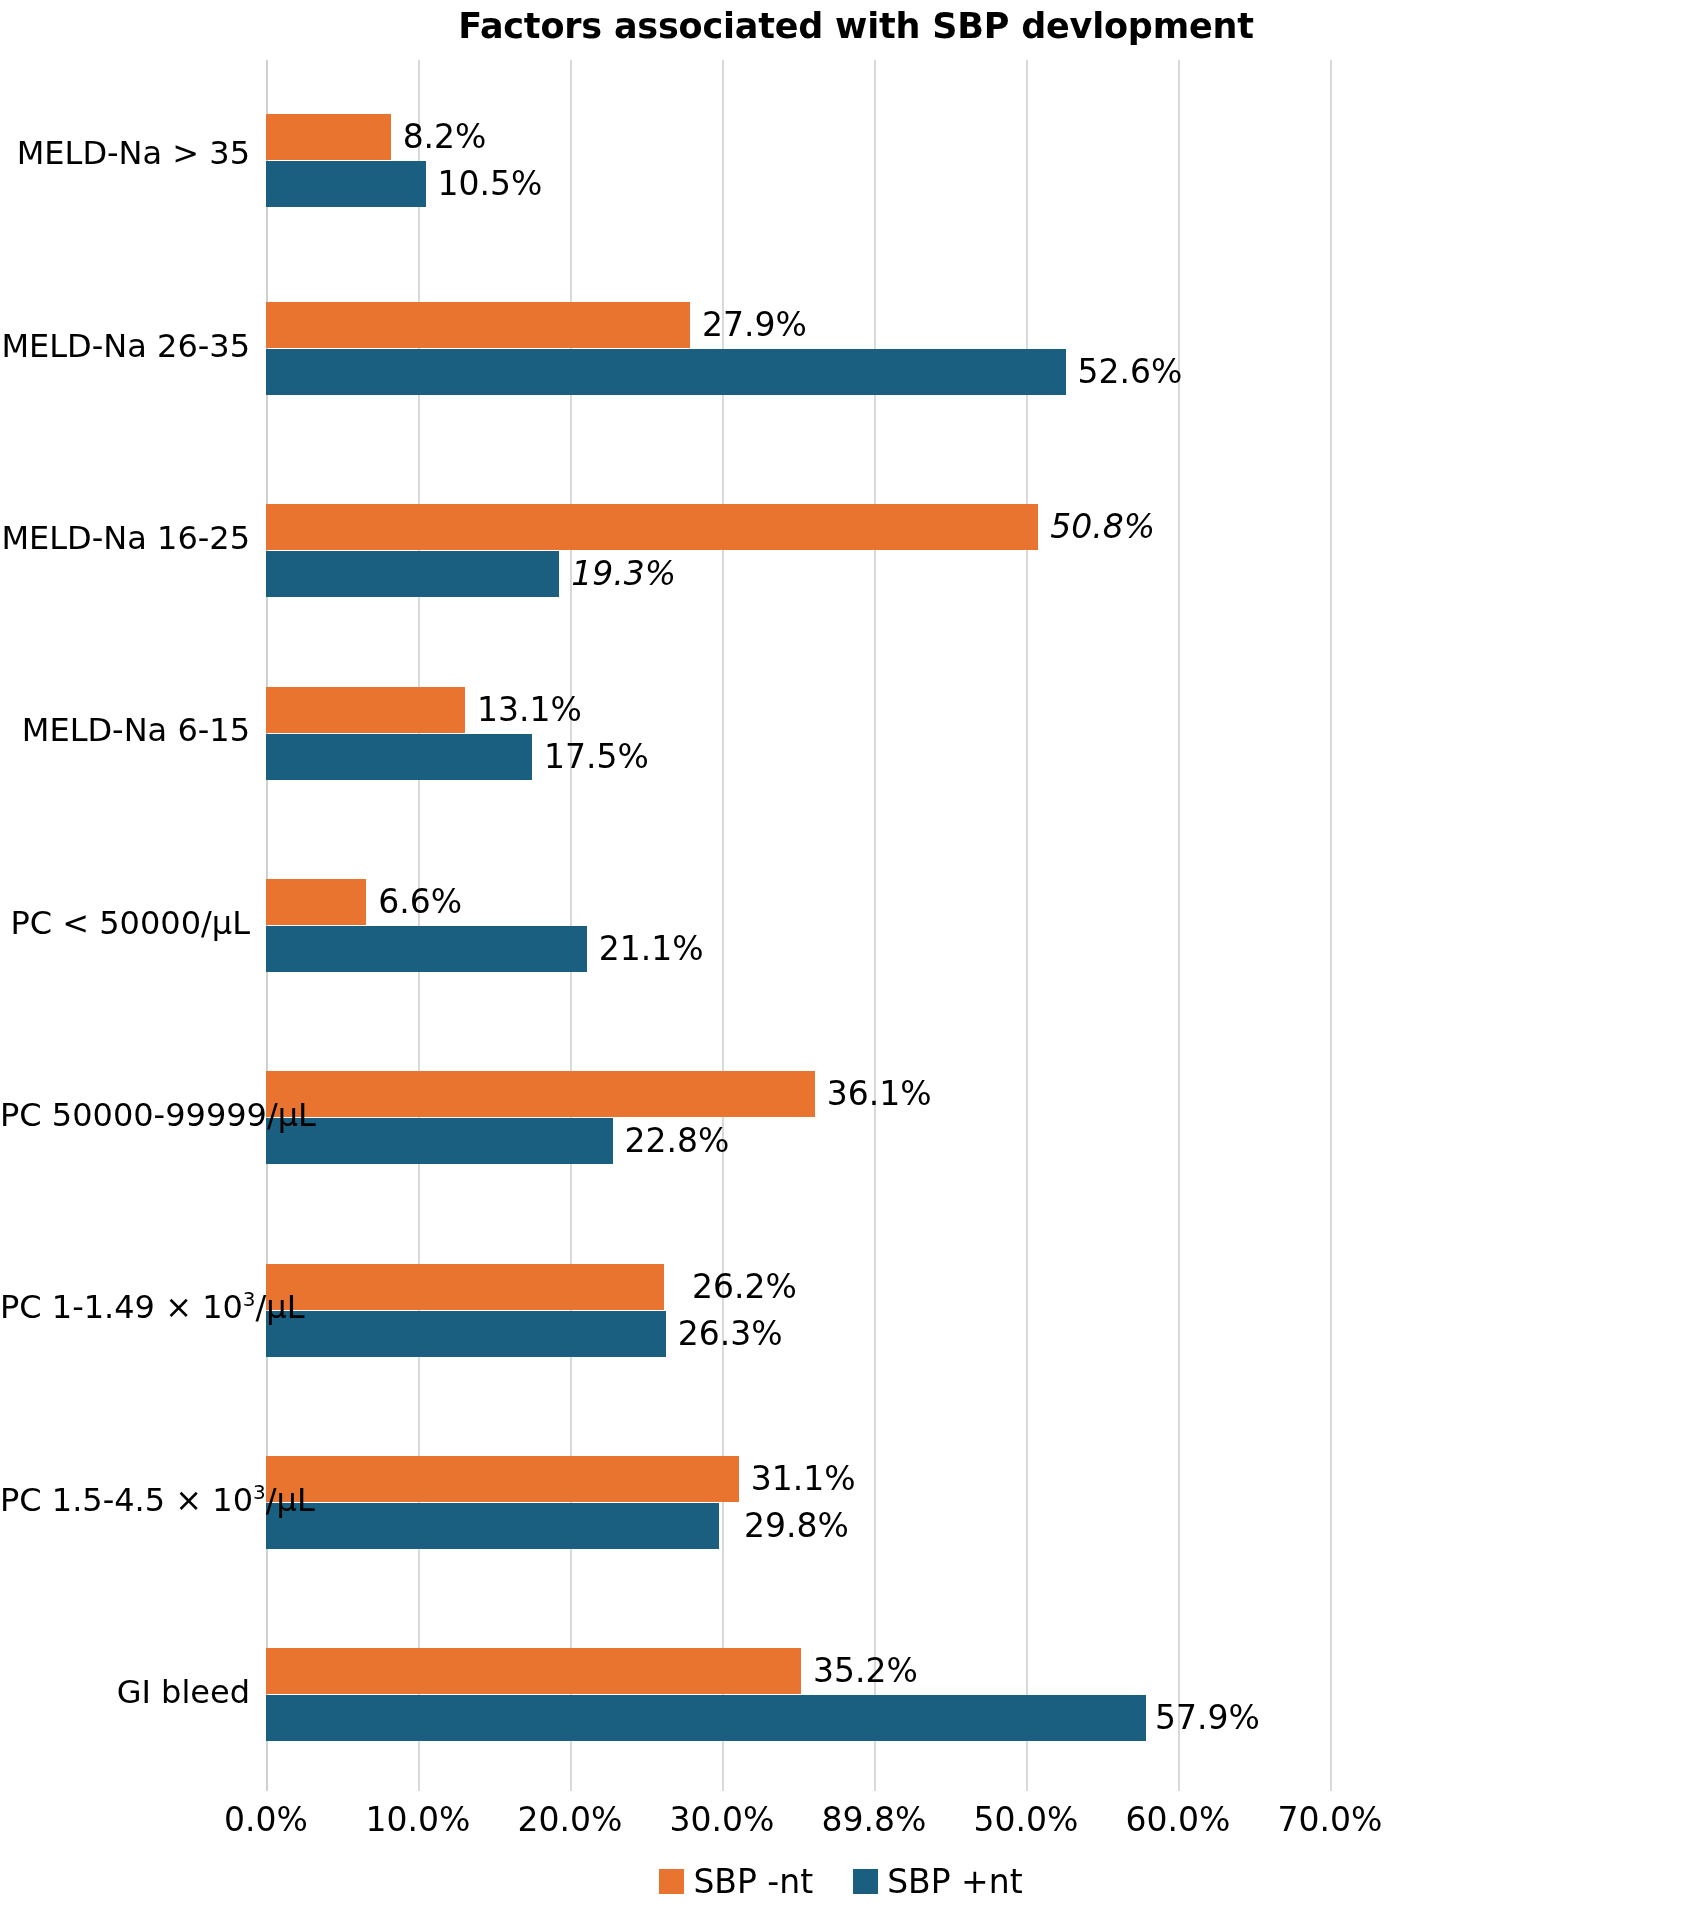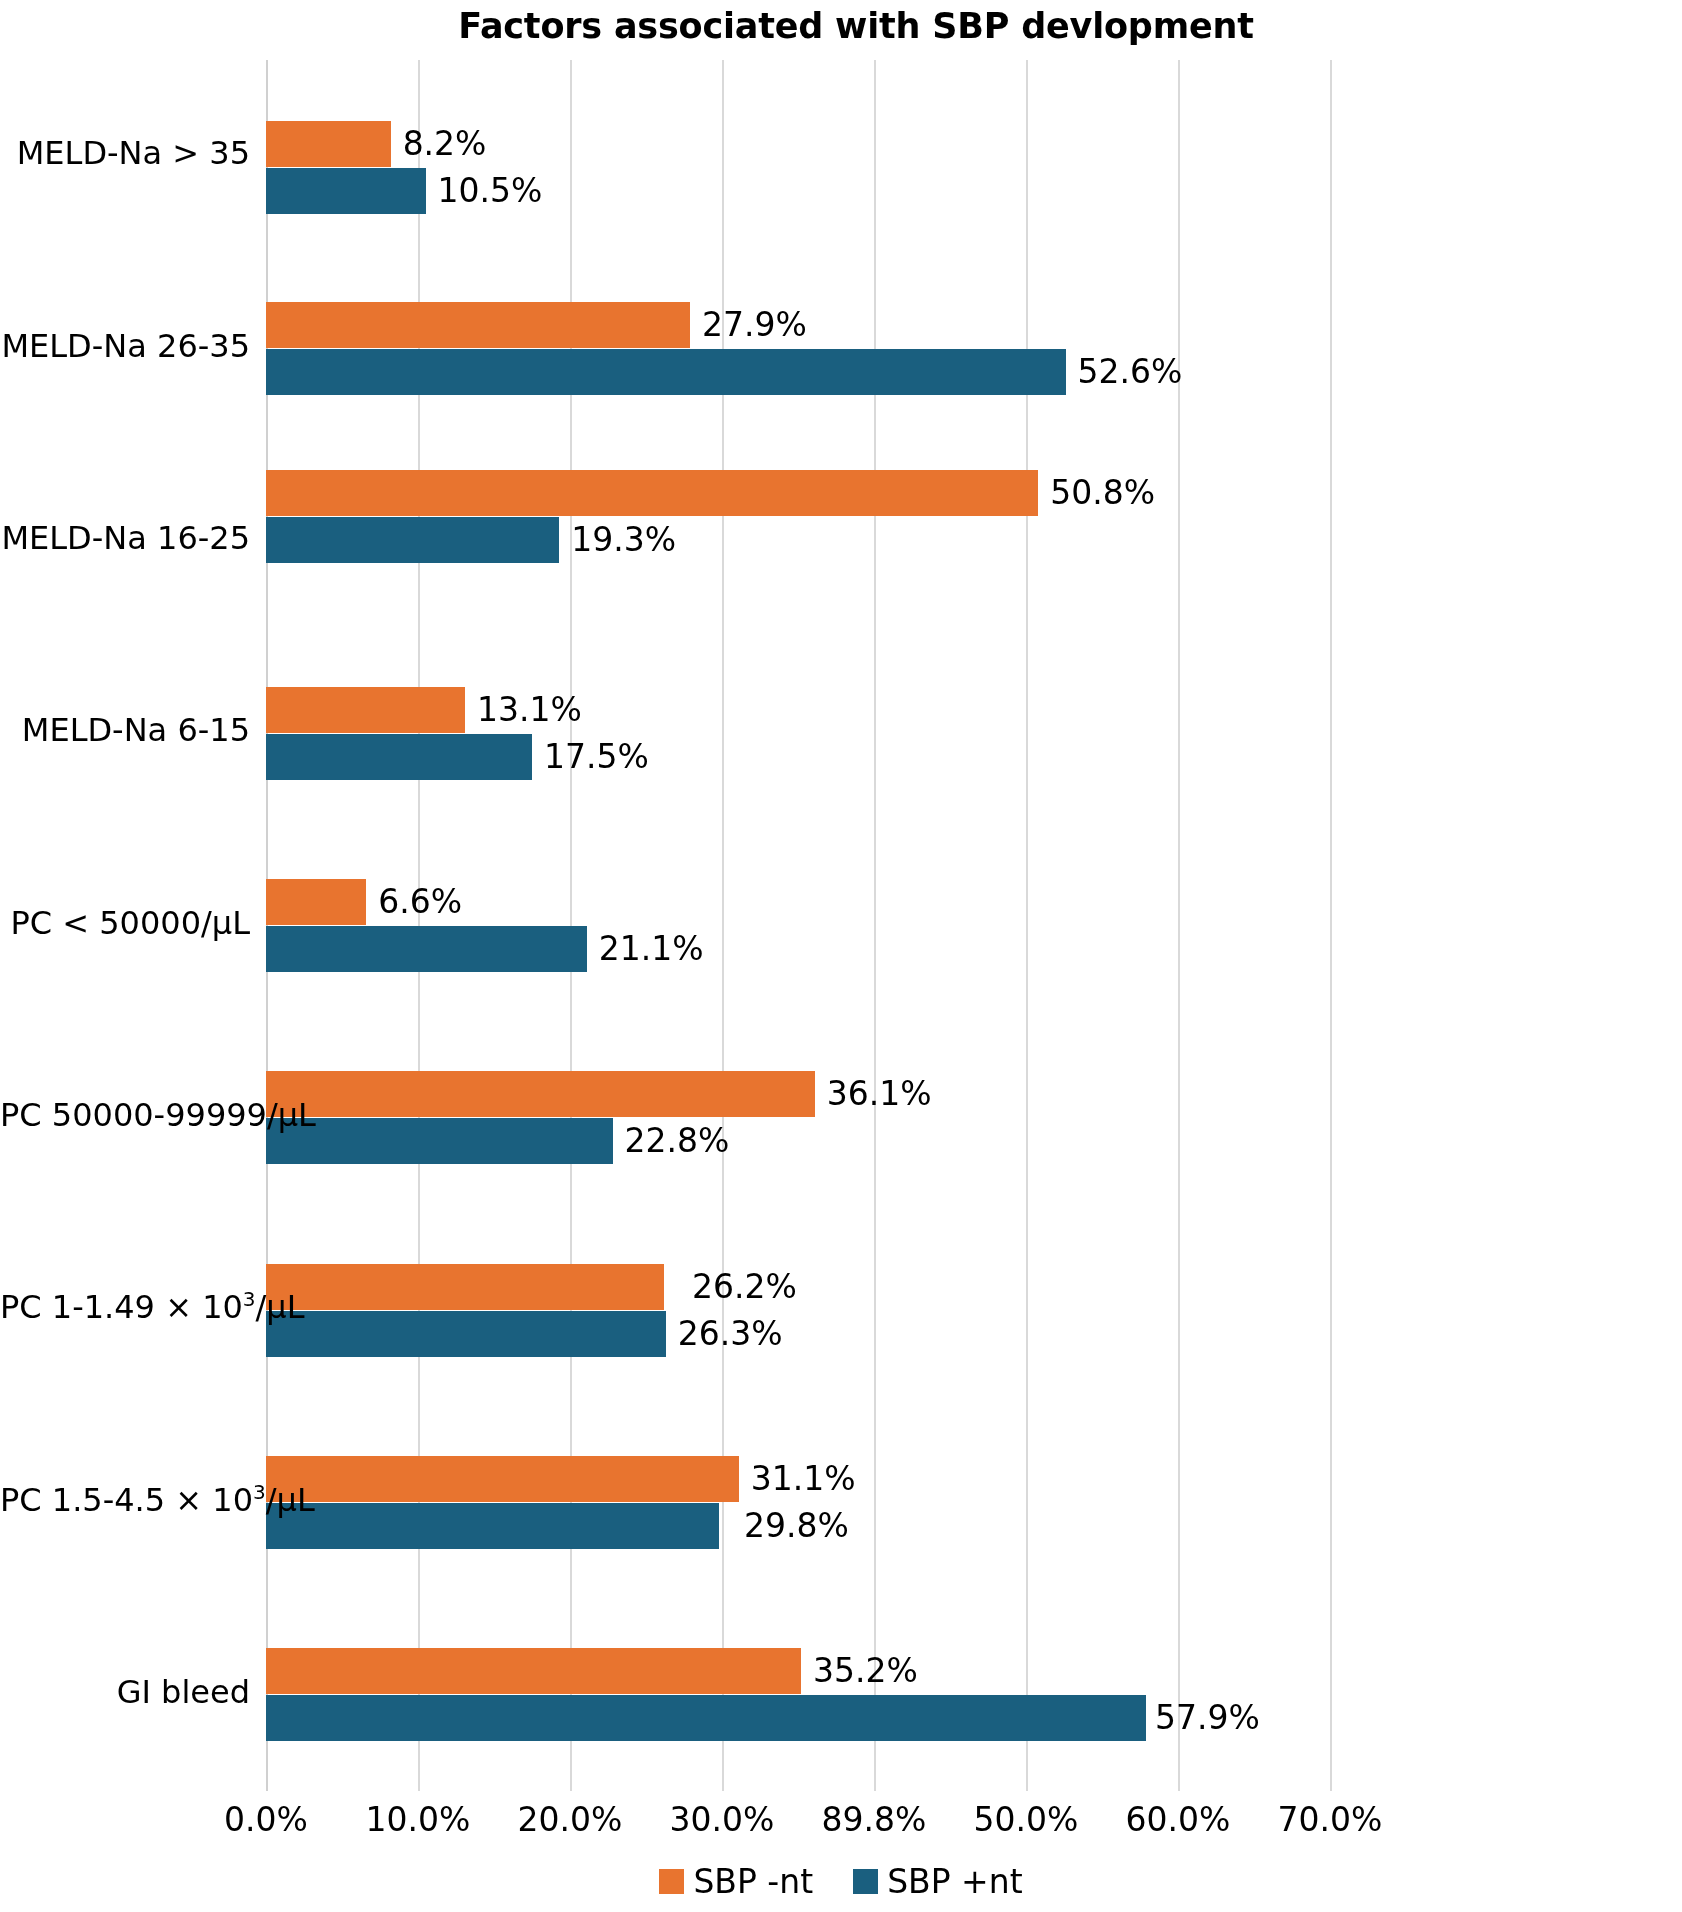--- a/index.html
+++ b/index.html
@@ -149,33 +149,33 @@
         <div class="gridline axis-line" style="left: 0px;"></div>
         <div class="gridline" style="left: 152px;"></div>
         <div class="gridline" style="left: 304px;"></div>
         <div class="gridline" style="left: 456px;"></div>
         <div class="gridline" style="left: 608px;"></div>
         <div class="gridline" style="left: 760px;"></div>
         <div class="gridline" style="left: 912px;"></div>
         <div class="gridline" style="left: 1064px;"></div>
       </div>
     <div id="bars">
-        <div class="cat-row" style="top: 61px; height: 93px; text-align: right;">
+        <div class="cat-row" style="top: 54px; height: 93px; text-align: right;">
           <div class="bar s0" style="width: 124.64px; background: rgb(232, 116, 47);"></div>
           <div class="bar-label s0" style="left: 124.64px;">8.2%</div>
           <div class="bar s1" style="width: 159.6px; background: rgb(26, 95, 127);"></div>
           <div class="bar-label s1" style="left: 159.6px;">10.5%</div>
         </div>
         <div class="cat-row" style="top: 242px; height: 93px;">
           <div class="bar s0" style="width: 424.08px; background: rgb(232, 116, 47);"></div>
           <div class="bar-label s0" style="left: 424.08px;">27.9%</div>
           <div class="bar s1" style="width: 799.52px; background: rgb(26, 95, 127);"></div>
           <div class="bar-label s1" style="left: 799.52px;">52.6%</div>
         </div>
-        <div class="cat-row" style="top: 410px; height: 93px;">
+        <div class="cat-row" style="top: 444px; height: 93px; font-style: italic;">
           <div class="bar s0" style="width: 772.16px; background: rgb(232, 116, 47);"></div>
           <div class="bar-label s0" style="left: 772.16px;">50.8%</div>
           <div class="bar s1" style="width: 293.36px; background: rgb(26, 95, 127);"></div>
           <div class="bar-label s1" style="left: 293.36px;">19.3%</div>
         </div>
         <div class="cat-row" style="top: 626.667px; height: 93px;">
           <div class="bar s0" style="width: 199.12px; background: rgb(232, 116, 47);"></div>
           <div class="bar-label s0" style="left: 199.12px;">13.1%</div>
           <div class="bar s1" style="width: 266px; background: rgb(26, 95, 127);"></div>
           <div class="bar-label s1" style="left: 266px;">17.5%</div>

